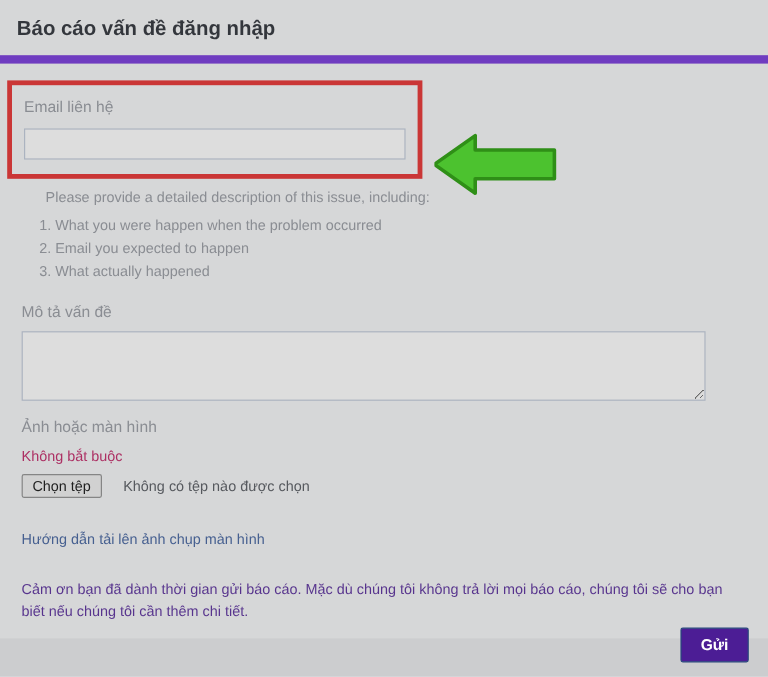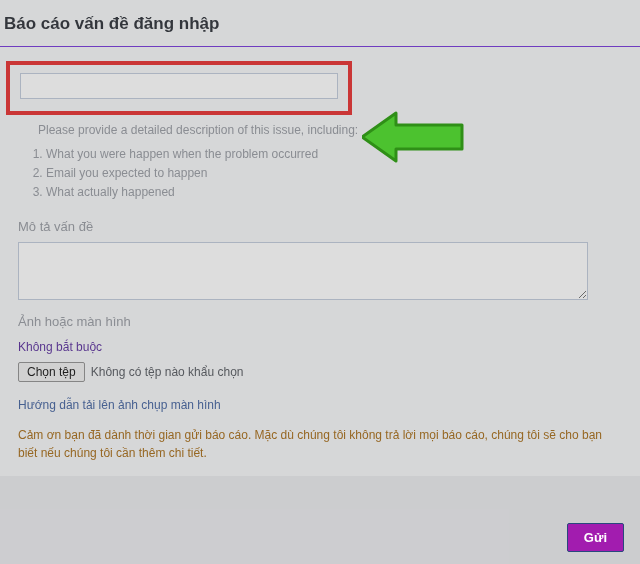--- a/index.html
+++ b/index.html
@@ -16,22 +16,22 @@
       inset: 0;
       background: rgba(120,120,120,0.25);
       pointer-events: none;
       z-index: 5;
     }
     .container {
       background: #f6f7f8;
       padding: 0;
     }
     .header {
-      padding: 14px 4px 12px;
-      border-bottom: 1px solid #6d28d9;
+      padding: 14px 14px 12px;
+      border-bottom: 7px solid #6d28d9;
     }
     .header h2 {
       font-size: 17px;
       font-weight: bold;
       color: #1d2129;
     }
     .body {
       padding: 14px 18px;
       font-size: 12px;
       color: #616770;
@@ -92,62 +92,63 @@
       height: 58px;
       border: 1px solid #bdc7d8;
       background: #fff;
       resize: vertical;
       padding: 4px;
       font-size: 12px;
       font-family: inherit;
       display: block;
     }
     .optional {
-      color: #4c1d95;
+      color: #be185d;
       font-size: 12px;
       margin-bottom: 6px;
     }
     .file-row {
       display: flex;
       align-items: center;
-      gap: 6px;
-      margin-bottom: 14px;
+      gap: 18px;
+      margin-bottom: 25px;
     }
     .file-btn {
       font-size: 12px;
       padding: 2px 8px;
       background: #efefef;
       border: 1px solid #8a8a8a;
       border-radius: 2px;
       cursor: pointer;
     }
     .file-status {
       font-size: 12px;
       color: #4b4f56;
     }
     .link {
       color: #365899;
       font-size: 12px;
       cursor: pointer;
       display: inline-block;
+      margin-bottom: 12px;
       text-align: right;
     }
     .thanks {
       font-size: 12px;
-      color: #a16207;
+      color: #4c1d95;
       line-height: 1.5;
     }
     .footer {
       position: absolute;
       right: 16px;
       bottom: 12px;
       z-index: 10;
     }
     .submit-btn {
-      background: #a21caf;
+      background: #4c1d95;
       color: #fff;
       border: 1px solid #29487d;
       font-size: 13px;
       font-weight: bold;
       padding: 6px 16px;
       border-radius: 2px;
       cursor: pointer;
     }
     
     .arrow {
@@ -161,41 +162,42 @@
 </head>
 <body>
 
 <div class="container">
   <div class="header">
     <h2>Báo cáo vấn đề đăng nhập</h2>
   </div>
   <div class="body">
 
     <div class="email-box-outline">
+      <span class="label">Email liên hệ</span>
       <input type="text" class="text-input" value="" style="">
     </div>
 
     <p class="desc-text">Please provide a detailed description of this issue, including:</p>
     <ol>
       <li>What you were happen when the problem occurred</li>
       <li>Email you expected to happen</li>
       <li>What actually happened</li>
     </ol>
 
     <div class="field-group">
       <span class="label">Mô tả vấn đề</span>
       <textarea class="textarea" style=""></textarea>
     </div>
 
     <div class="field-group">
       <span class="label">Ảnh hoặc màn hình</span>
       <div class="optional">Không bắt buộc</div>
       <div class="file-row">
         <button class="file-btn">Chọn tệp</button>
-        <span class="file-status">Không có tệp nào khẩu chọn</span>
+        <span class="file-status">Không có tệp nào được chọn</span>
       </div>
       <span class="link">Hướng dẫn tải lên ảnh chụp màn hình</span>
     </div>
 
     <p class="thanks">Cảm ơn bạn đã dành thời gian gửi báo cáo. Mặc dù chúng tôi không trả lời mọi báo cáo, chúng tôi sẽ cho bạn biết nếu chúng tôi cần thêm chi tiết.</p>
   </div>
 </div>
 
 <div class="footer">
   <button class="submit-btn">Gửi</button>

